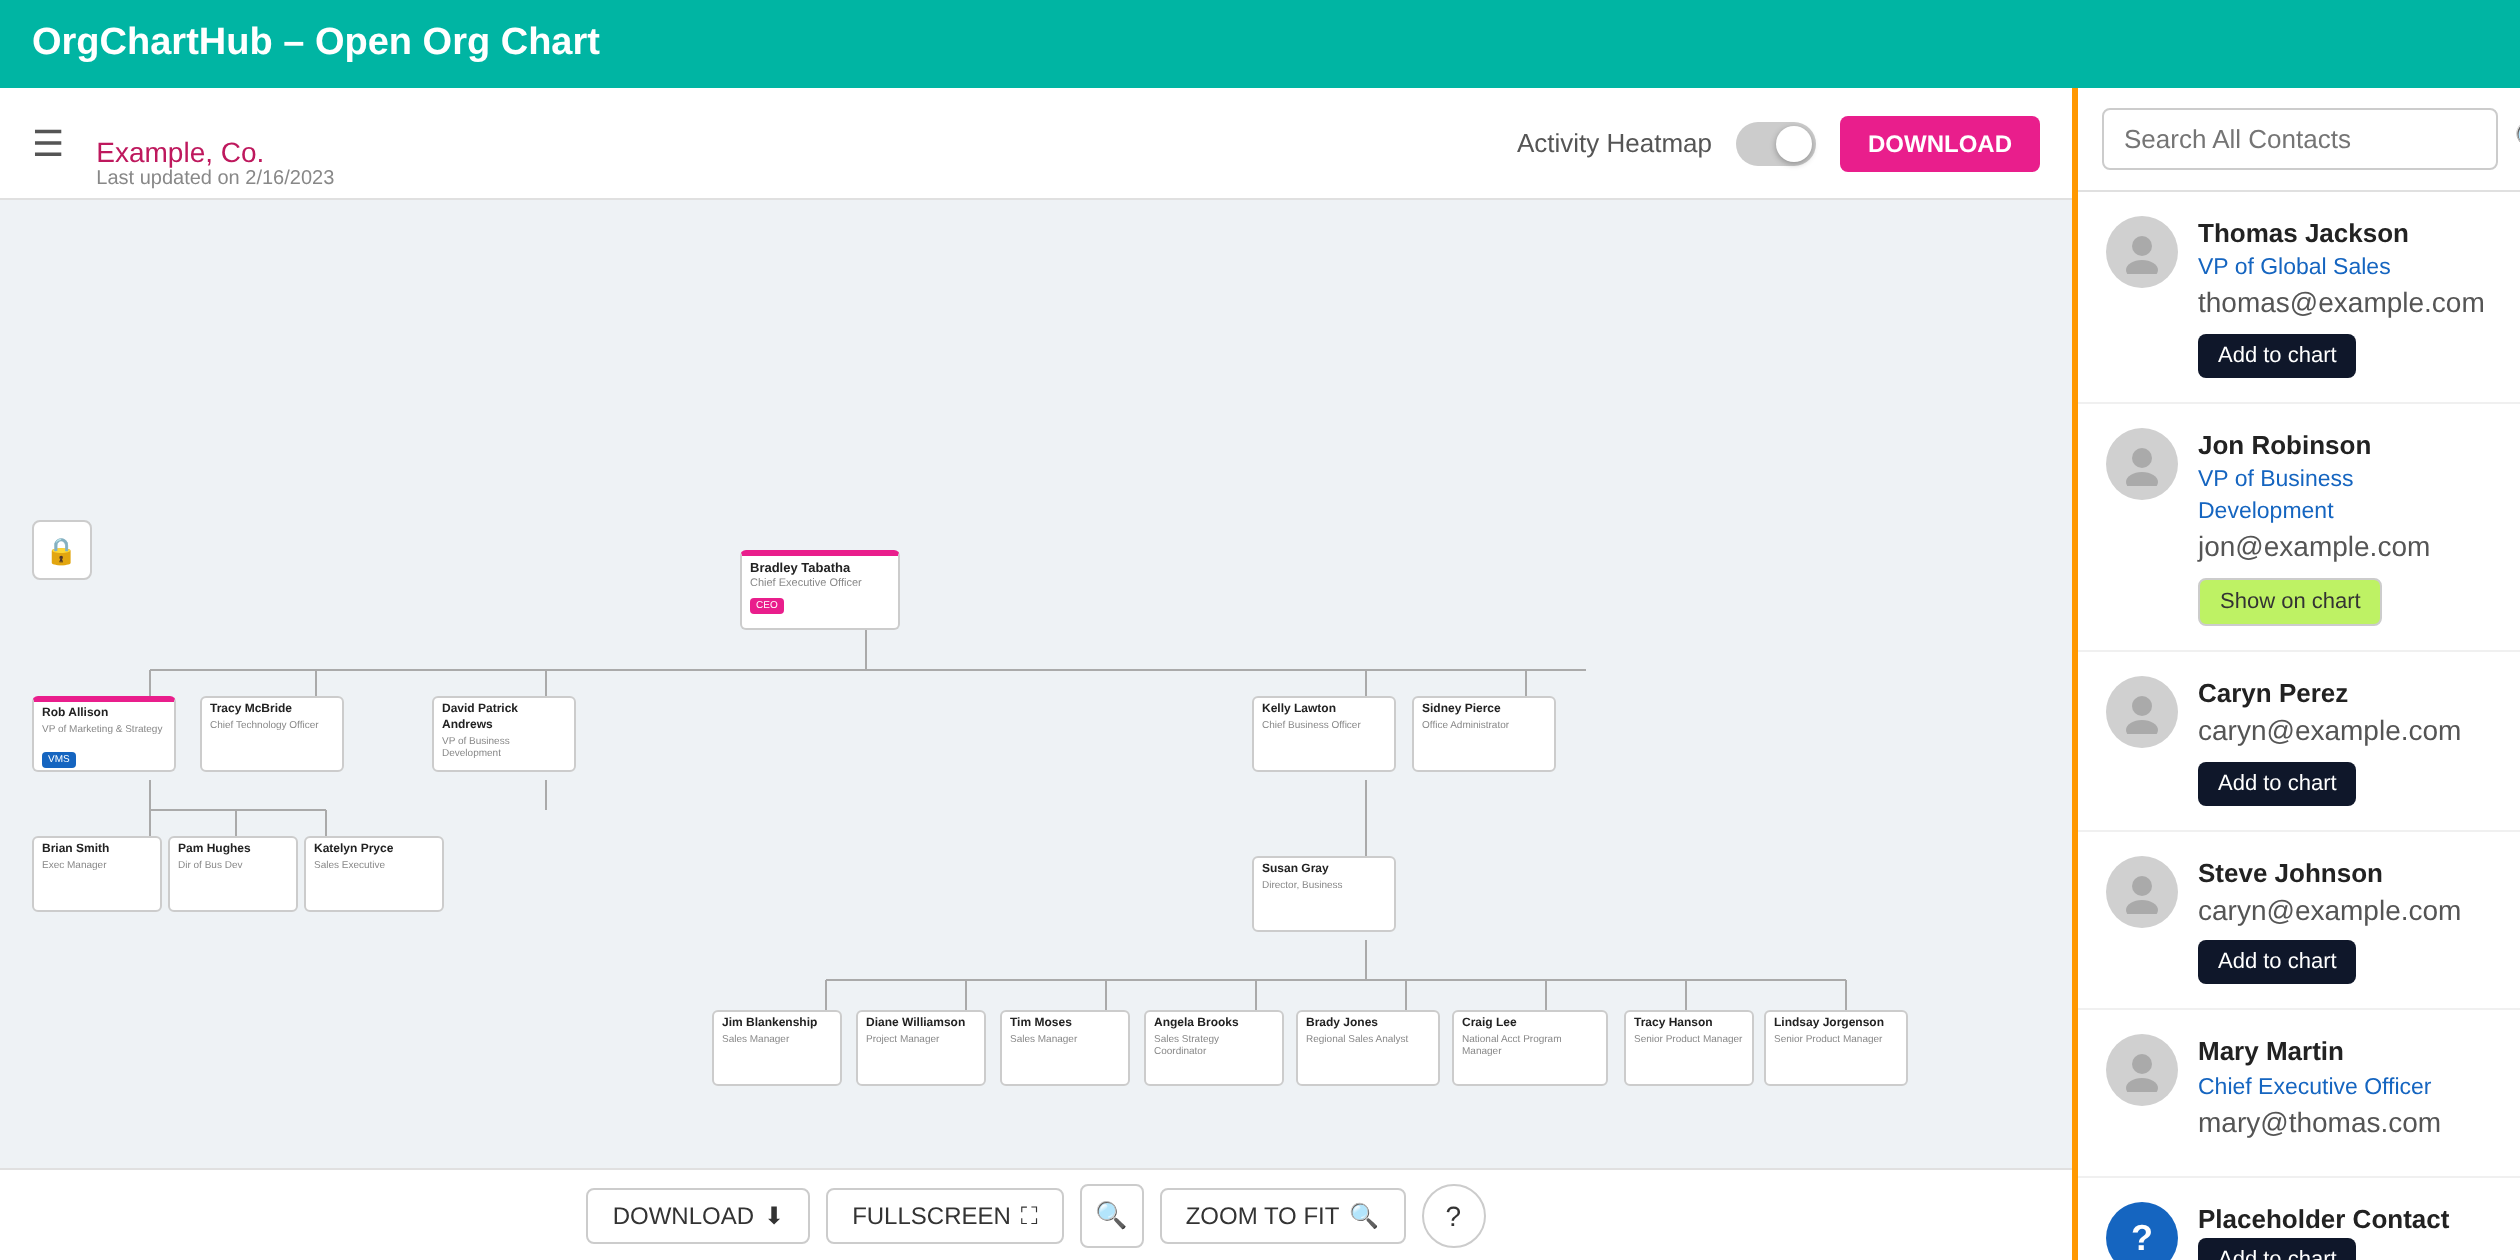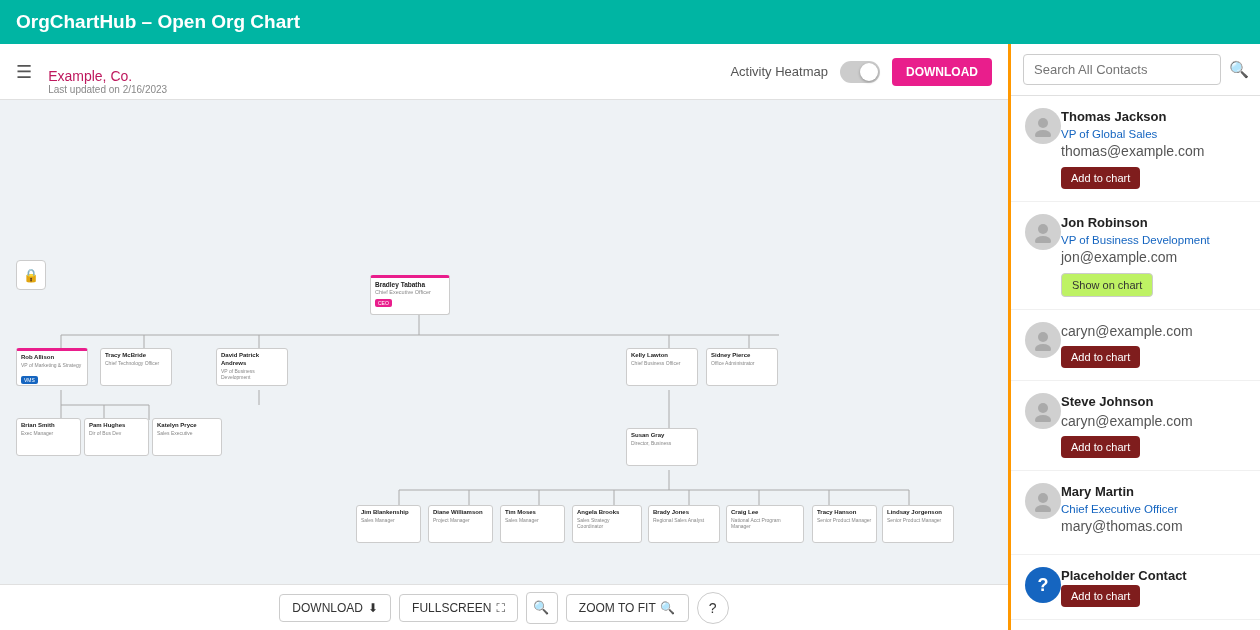--- a/index.html
+++ b/index.html
@@ -234,21 +234,21 @@
       display: flex;
       align-items: center;
       justify-content: center;
       font-size: 14px;
       cursor: pointer;
       color: #333;
     }
 
     
     .right-panel {
-      width: 252px;
+      width: 224px;
       background: white;
       border-left: 3px solid #ff9800;
       display: flex;
       flex-direction: column;
       overflow: hidden;
       justify-content: flex-end;
     }
 
     .search-box {
       padding: 10px 12px;
@@ -273,20 +273,21 @@
     }
 
     .contacts-list {
       flex: 1;
       overflow-y: auto;
     }
     .contact-item {
       padding: 12px 14px;
       border-bottom: 1px solid #f0f0f0;
       display: flex;
+      gap: 10px;
       align-items: flex-start;
     }
     .avatar {
       width: 36px;
       height: 36px;
       border-radius: 50%;
       background: #d0d0d0;
       flex-shrink: 0;
       display: flex;
       align-items: center;
@@ -312,21 +313,21 @@
       color: #1565c0;
       line-height: 1.4;
     }
     .contact-email {
       font-size: 14px;
       color: #555;
       line-height: 1.4;
       margin-bottom: 5px;
     }
     .add-chart-btn {
-      background: #7f1d1d;
+      background: #0f172a;
       color: white;
       border: none;
       border-radius: 4px;
       padding: 5px 10px;
       font-size: 11px;
       cursor: pointer;
       white-space: nowrap;
     }
     .show-chart-btn {
       background: #bef264;
@@ -557,20 +558,21 @@
       </div>
 
       <div class="contact-item">
         <div class="avatar">
           <svg width="22" height="22" viewBox="0 0 22 22">
               <circle cx="11" cy="8" r="5" fill="#aaa"></circle>
               <ellipse cx="11" cy="20" rx="8" ry="5" fill="#aaa"></ellipse>
             </svg>
         </div>
         <div class="contact-info">
+          <div class="contact-name">Caryn Perez</div>
           <div class="contact-email">caryn@example.com</div>
           <button class="add-chart-btn">Add to chart</button>
         </div>
       </div>
 
       <div class="contact-item">
         <div class="avatar">
           <svg width="22" height="22" viewBox="0 0 22 22">
               <circle cx="11" cy="8" r="5" fill="#aaa"></circle>
               <ellipse cx="11" cy="20" rx="8" ry="5" fill="#aaa"></ellipse>

